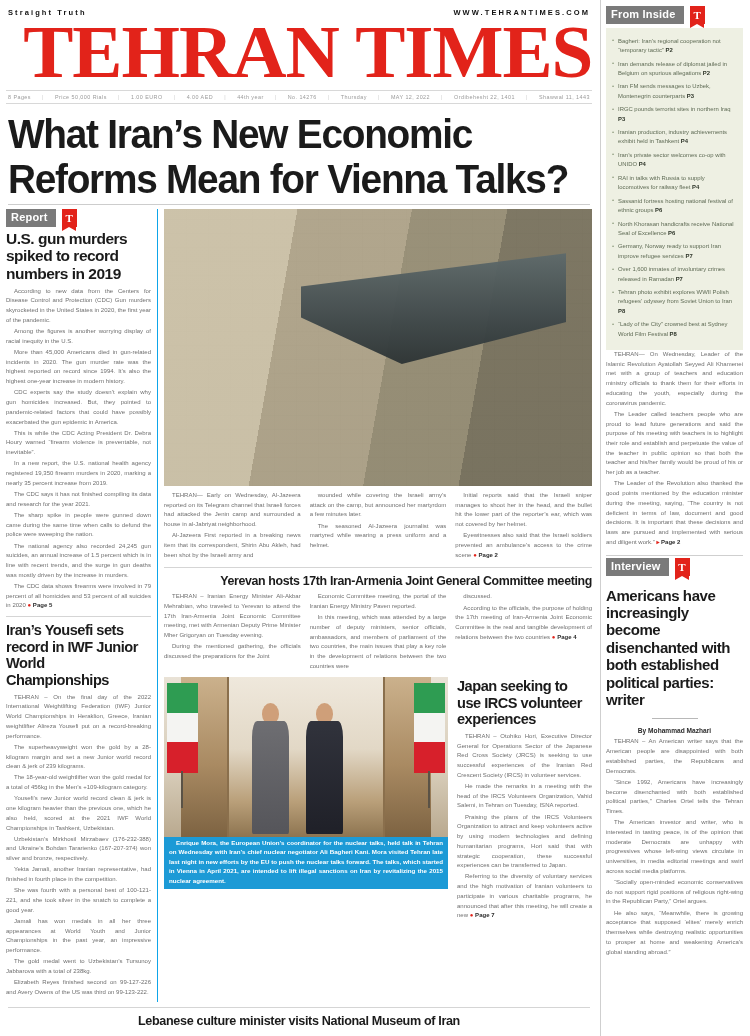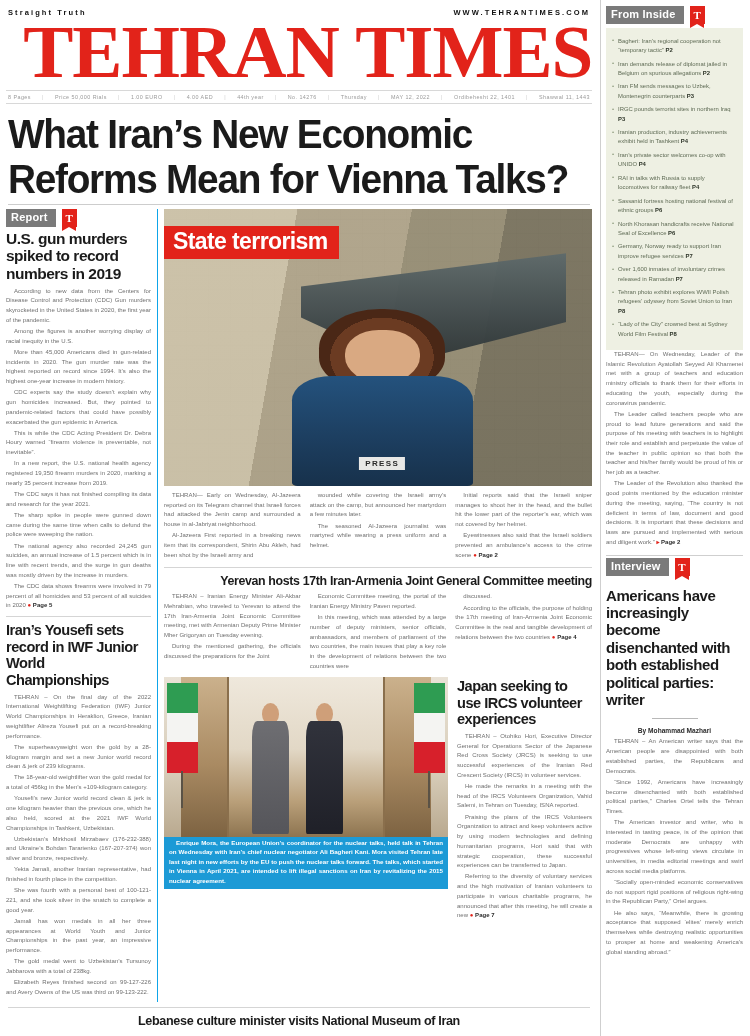--- a/index.html
+++ b/index.html
@@ -383,27 +383,20 @@
         <p class="body-text">The gold medal went to Uzbekistan’s Tursunoy Jabbarova with a total of 238kg.</p>
         <p class="body-text">Elizabeth Reyes finished second on 99-127-226 and Avery Owens of the US was third on 99-123-222.</p>
       </div>
 
       <div class="col-center">
 
         <div class="photo-wrap">
           <div class="photo-main">
             <div class="stone"></div>
             <div class="awning"></div>
-            <div class="journalist">
-              <div class="j-hair"></div>
-              <div class="j-face"></div>
-              <div class="j-body"></div>
-              <div class="press-tag">PRESS</div>
-            </div>
-            <div class="state-terror">State terrorism</div>
           </div>
         </div>
 
         <div style="display:flex; gap:9px; margin-top:5px;">
           <div style="flex:1;">
             <p class="body-text">TEHRAN— Early on Wednesday, Al-Jazeera reported on its Telegram channel that Israeli forces had attacked the Jenin camp and surrounded a house in al-Jabriyat neighborhood.</p>
             <p class="body-text">Al-Jazeera First reported in a breaking news item that its correspondent, Shirin Abu Akleh, had been shot by the Israeli army and</p>
           </div>
           <div style="flex:1;">
             <p class="body-text">wounded while covering the Israeli army’s attack on the camp, but announced her martyrdom a few minutes later.</p>

